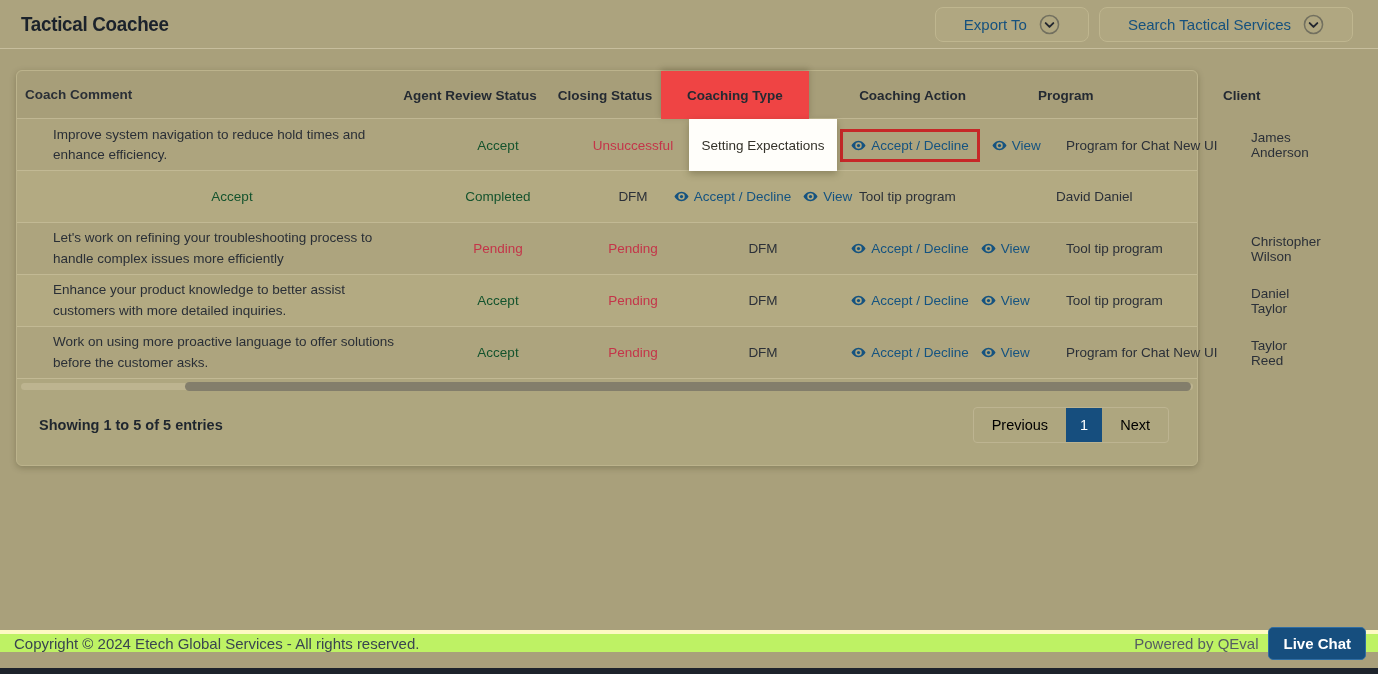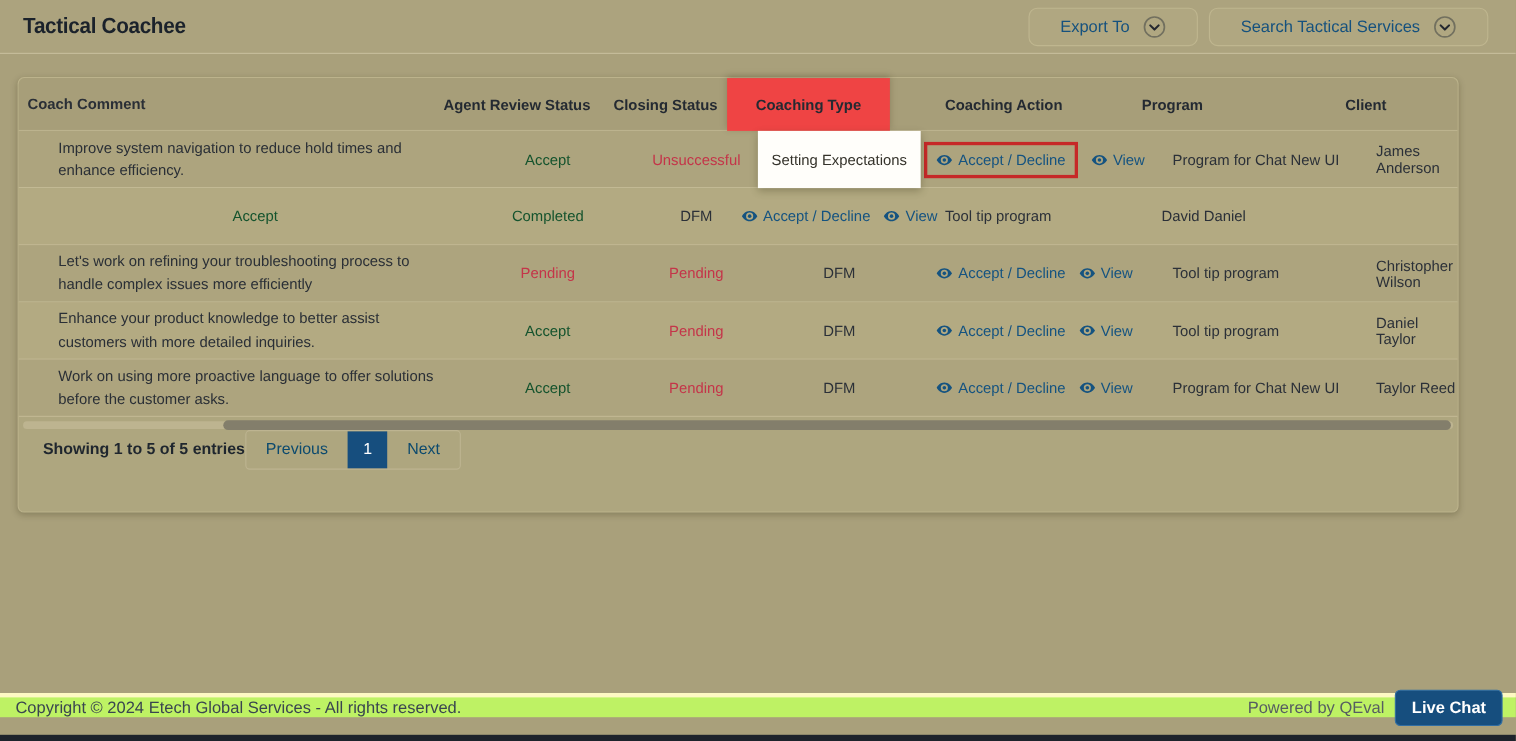--- a/index.html
+++ b/index.html
@@ -22,21 +22,21 @@
   .topbar-actions { display:flex; gap:10px; }
   .tb-btn {
     display:flex; align-items:center; gap:12px; height:35px;
     background:#b0a781; border:1px solid #bfb68f; border-radius:8px;
     padding:0 28px; font-size:15px; color:#15517e; cursor:pointer;
     font-family:"Liberation Sans", sans-serif;
   }
   .chev-circ { width:21px; height:21px; flex:0 0 auto; }
   
   .card {
-    position:absolute; left:16px; top:70px; width:1310px; height:396px;
+    position:absolute; left:16px; top:70px; width:1182px; height:396px;
     background:#aea67f; border:1px solid #bcb38c; border-radius:6px;
     box-shadow:0 2px 6px rgba(40,35,10,0.25);
   }
   .grid-row {
     display:grid;
     grid-template-columns:374px 158px 112px 148px 207px 195px 1fr;
     align-items:center;
   }
   .thead { height:48px; background:#a79e79; border-bottom:1px solid #c0b793;
            border-radius:6px 6px 0 0; font-weight:700; font-size:13.5px; color:#242a32; }
@@ -58,26 +58,26 @@
   
   .c-action { display:flex; align-items:center; justify-content:center; gap:12px; }
   .act-link { display:inline-flex; align-items:center; gap:5px; color:#155380; cursor:pointer; white-space:nowrap; }
   .eye { width:15px; height:15px; flex:0 0 auto; }
   .target-box { display:inline-flex; border:3px solid #c62828; padding:6px 8px; }
   
   .hscroll { position:relative; margin:3px 4px 0 4px; height:9px; }
   .hscroll .track { position:absolute; left:0; right:0; top:1px; height:7px; background:#bdb490; border-radius:4px; }
   .hscroll .thumb { position:absolute; left:14%; right:2px; top:0; height:9px; background:#837e6b; border-radius:5px; }
   
-  .card-footer { display:flex; align-items:center; justify-content:flex-start; padding:0 28px 0 22px; }
+  .card-footer { display:flex; align-items:center; justify-content:space-between; padding:16px 28px 0 22px; }
   .entries { font-size:14.5px; font-weight:700; color:#1f262e; }
   .pager { display:flex; align-items:stretch; border:1px solid #bdb491; border-radius:4px; overflow:hidden; height:36px; }
   .pager button {
     background:transparent; border:none; font-family:"Liberation Sans", sans-serif;
-    font-size:14.5px; color:#0c4a6e; padding:0 18px; cursor:pointer;
+    font-size:14.5px; color:#000000; padding:0 18px; cursor:pointer;
   }
   .pager button.active { background:#164e7e; color:#ffffff; padding:0 14px; }
   
   .footer {
     position:absolute; left:0; top:630px; width:1378px; height:22px;
     background:#bef264; border-top:4px solid #fef9c3;
     display:flex; align-items:center; justify-content:space-between; padding:0 12px 0 14px;
   }
   .footer .copy { font-size:15px; color:#3a4550; }
   .footer .right { display:flex; align-items:center; gap:10px; }

